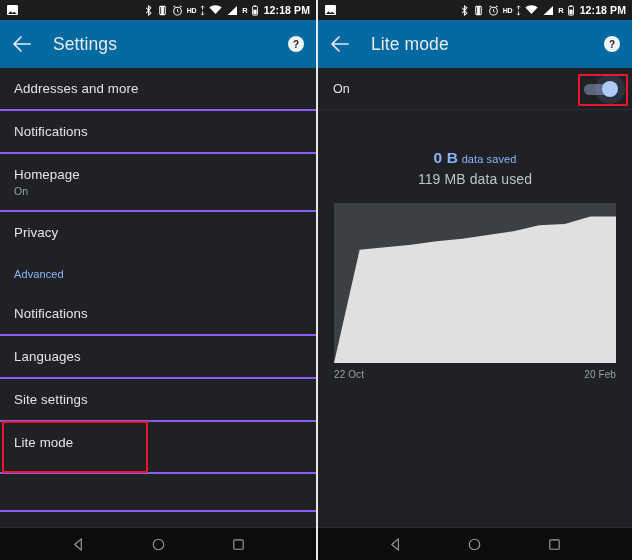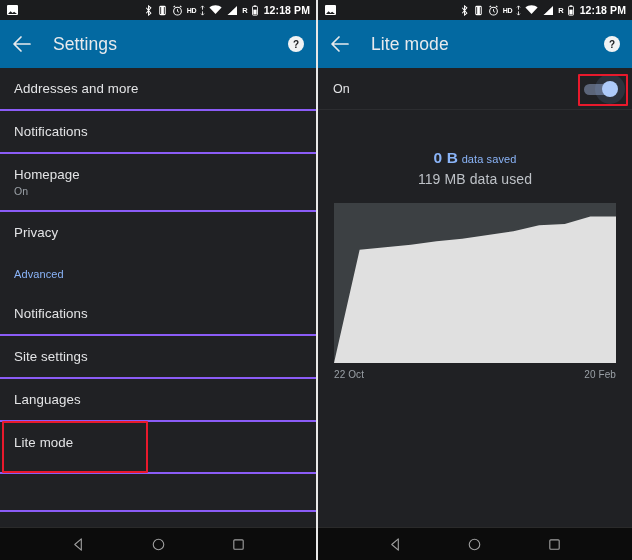--- a/index.html
+++ b/index.html
@@ -232,25 +232,25 @@
       <div class="row section">
         <div class="row-title accent">Advanced</div>
       </div>
 
 
       <div class="row">
         <div class="row-title">Notifications</div>
       </div>
 
       <div class="row">
+        <div class="row-title">Languages</div>
+      </div>
+
+      <div class="row">
         <div class="row-title">Site settings</div>
-      </div>
-
-      <div class="row">
-        <div class="row-title">Languages</div>
       </div>
 
       <div class="row tall">
         <div class="hl-box"></div>
         <div class="row-title">Lite mode</div>
       </div>
 
       <div class="row">
         
       </div>

